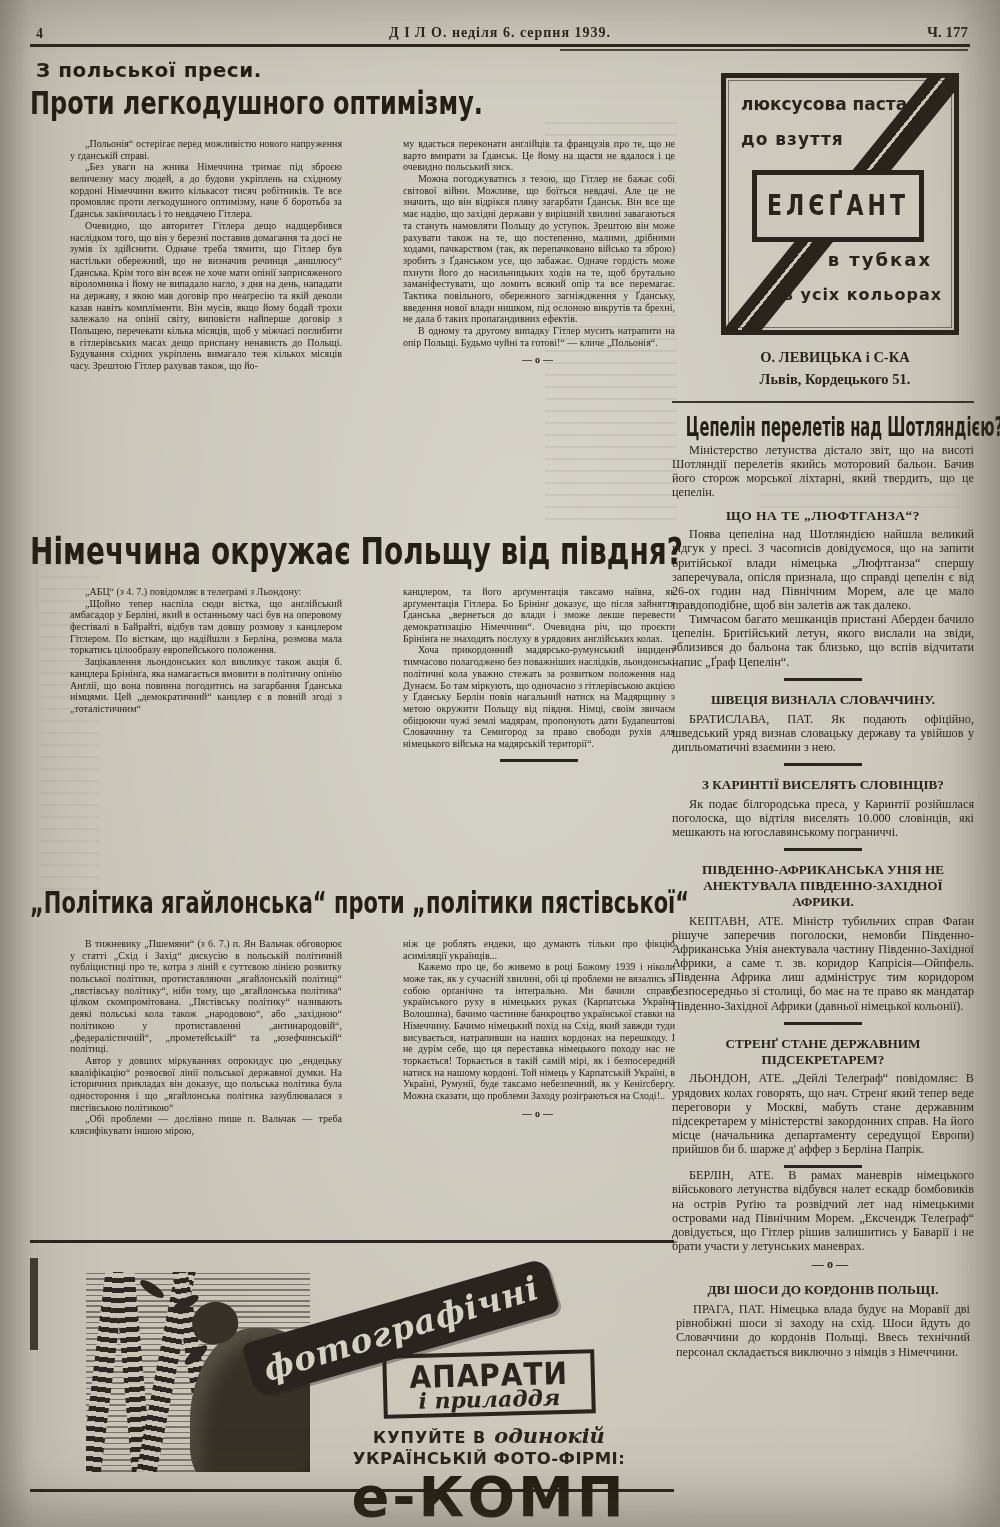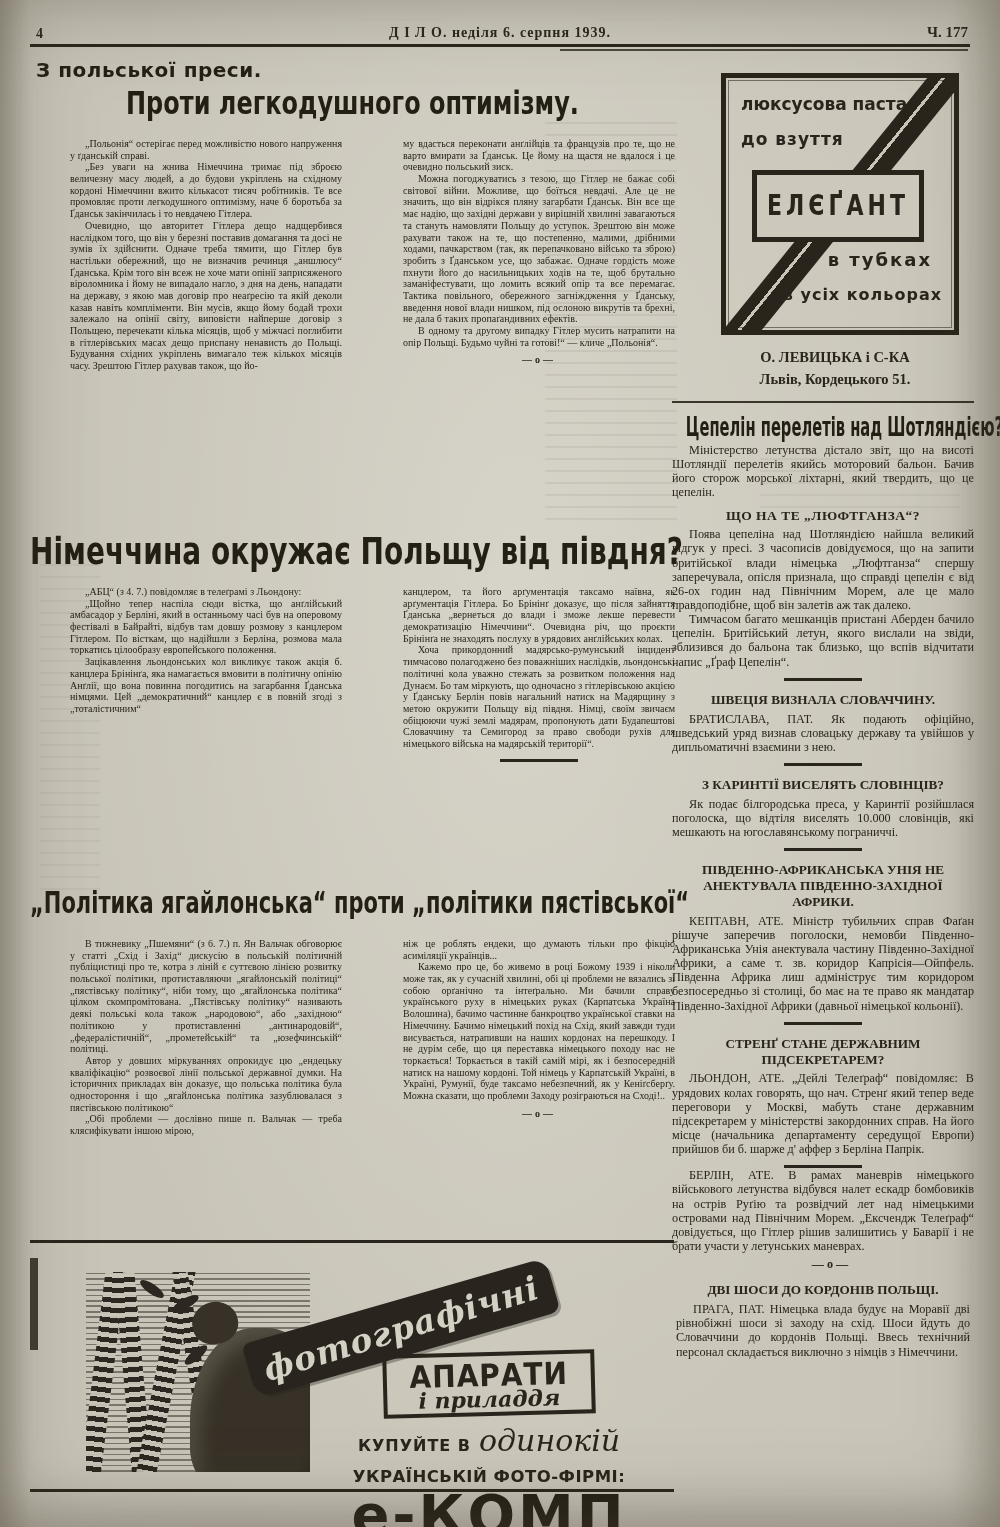--- a/index.html
+++ b/index.html
@@ -16,21 +16,21 @@
 
   
   .pgnum{position:absolute;left:36px;top:26px;font-weight:bold;font-size:14px;}
   .masthead{position:absolute;left:0;right:0;top:25px;text-align:center;font-weight:bold;font-size:14px;letter-spacing:1px;}
   .issue{position:absolute;right:32px;top:24px;font-weight:bold;font-size:15px;}
   .rule{position:absolute;background:#2a251c;}
   .rule-top{left:30px;top:44px;width:940px;height:3px;}
   .rule-top2{left:560px;top:49px;width:408px;height:2px;opacity:.8;}
 
   
-  .display{position:absolute;text-align:center;}
+  .display{position:absolute;text-align:left;}
   .display>span{display:inline-block;white-space:nowrap;font-family:"DejaVu Sans",sans-serif;
       font-weight:bold;color:#241f15;transform-origin:center bottom;}
   .section-head{position:absolute;left:36px;top:58px;font-family:"DejaVu Sans",sans-serif;
       font-weight:bold;font-size:20px;letter-spacing:.5px;color:#241f15;}
 
   
   .cols{position:absolute;display:flex;gap:21px;overflow:hidden;}
   .col{width:312px;text-align:justify;font-size:10px;line-height:1.17;margin-left:40px;}
   .bp{margin:0;text-indent:1.5em;}
   .sep-o{text-align:center;letter-spacing:3px;font-weight:bold;margin-top:6px;text-indent:0;}
@@ -88,22 +88,22 @@
       box-shadow:2px 3px 0 rgba(41,36,29,.35);}
   .ad2-script>span{font-family:"DejaVu Serif",serif;font-style:italic;font-weight:bold;color:#d3d0c4;
       font-size:33px;letter-spacing:1px;transform:rotate(-1deg);}
   .ad2-right{position:absolute;left:228px;top:0;width:362px;text-align:center;}
   .ad2-box{margin:96px auto 0;width:196px;border:4px solid #2a251c;padding:3px 4px 0;transform:rotate(-1.5deg);background:rgba(203,199,187,.5);}
   .ad2-box-l1{font-family:"DejaVu Sans",sans-serif;font-weight:bold;font-size:28px;letter-spacing:1px;
       display:inline-block;transform:scaleY(1.1);}
   .ad2-box-l2{font-family:"DejaVu Serif",serif;font-style:italic;font-weight:bold;font-size:22px;margin-top:-6px;}
   .ad2-buy{margin-top:7px;display:flex;align-items:baseline;justify-content:center;gap:8px;}
   .ad2-buy-pre{font-family:"DejaVu Sans",sans-serif;font-weight:bold;font-size:16px;letter-spacing:1px;}
-  .ad2-buy-script{font-family:"DejaVu Serif",serif;font-style:italic;font-weight:normal;font-size:30px;}
-  .ad2-firm{font-family:"DejaVu Sans",sans-serif;font-weight:bold;font-size:16.5px;letter-spacing:.5px;margin-top:9px;}
+  .ad2-buy-script{font-family:"DejaVu Serif",serif;font-style:italic;font-weight:bold;font-size:21px;}
+  .ad2-firm{font-family:"DejaVu Sans",sans-serif;font-weight:bold;font-size:16.5px;letter-spacing:.5px;margin-top:1px;}
   .ad2-brand{font-family:"DejaVu Sans",sans-serif;font-weight:bold;font-size:56px;line-height:.95;letter-spacing:3px;
       margin-top:2px;color:#241f15;}
 </style>
 </head>
 <body>
 
 <div class="paper">
 
   <div class="ghost" style="left:545px;top:112px;width:132px;height:408px;"></div>
   <div class="ghost" style="left:760px;top:452px;width:200px;height:56px;opacity:.05;"></div>

